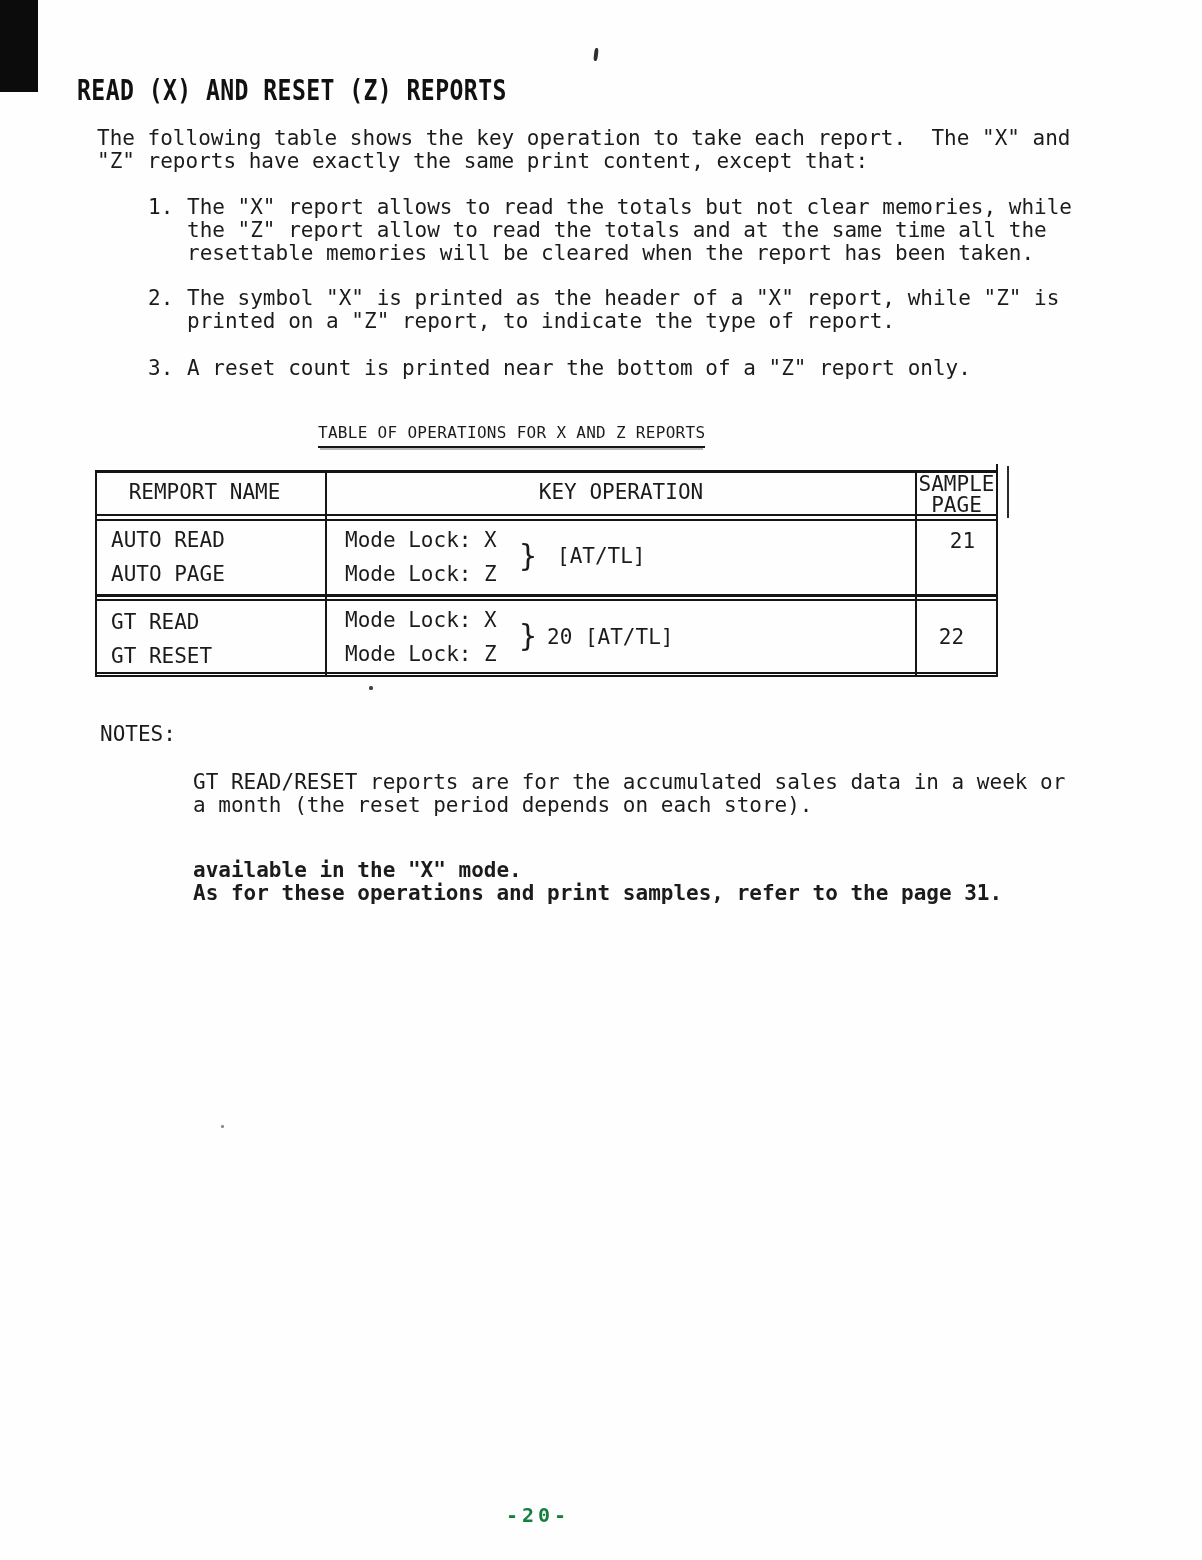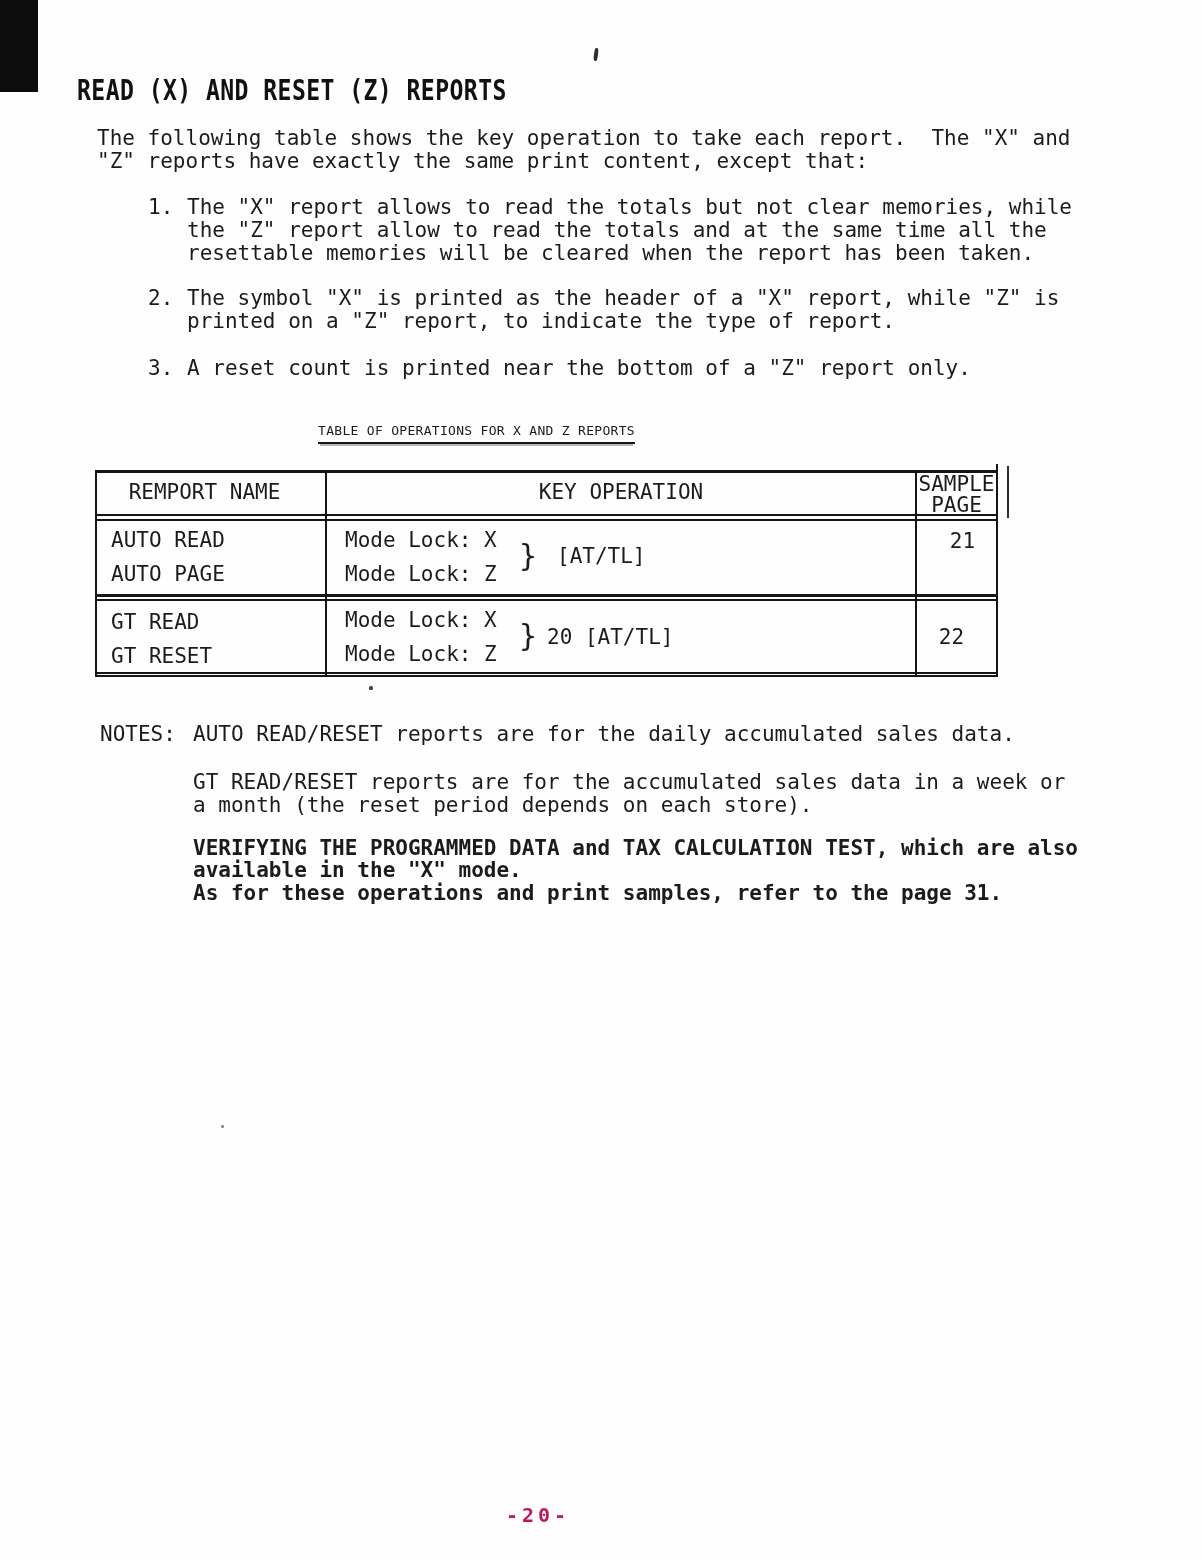--- a/index.html
+++ b/index.html
@@ -25,37 +25,37 @@
     font-size:27.5px;font-weight:bold;
     white-space:pre;
     transform:scaleX(0.84);
     transform-origin:0 0;
     letter-spacing:0.5px;
     color:#111;
   }
   .tbl-title{
     position:absolute;
     left:318px;top:423px;
-    font-size:13px;
+    font-size:16px;
     letter-spacing:0.3px;
     white-space:pre;
     padding-bottom:4px;
     border-bottom:2.5px solid #161616;
     box-shadow:0 4px 0 -2px #b9b9b9;
   }
   .table{position:absolute;left:95px;top:470px;width:903px;height:208px;}
   .hline,.vline{position:absolute;background:#151515;}
   .cell{position:absolute;font-size:21px;line-height:22px;white-space:pre;}
   .ctr{text-align:center;}
   .brace{position:absolute;font-size:30px;line-height:32px;font-weight:normal;}
   .corner-mark{position:absolute;left:0;top:0;width:38px;height:92px;background:#0c0c0c;}
   .speck{position:absolute;background:#444;border-radius:40%;}
   .footer{
     position:absolute;left:506px;top:1503px;
-    font-size:20px;font-weight:bold;letter-spacing:4px;white-space:pre;color:#be185d;
+    font-size:20px;font-weight:bold;letter-spacing:4px;white-space:pre;color:#15803d;
   }
 </style>
 </head>
 <body>
 
 <div class="page">
 
   <div class="corner-mark"></div>
   <div class="speck" style="left:594px;top:48px;width:4px;height:13px;background:#2f2f2f;transform:rotate(7deg);"></div>
   <div class="speck" style="left:369px;top:686px;width:4px;height:4px;"></div>
@@ -112,22 +112,20 @@
     <div class="cell" style="left:16px;top:141px;">GT READ</div>
     <div class="cell" style="left:16px;top:175px;">GT RESET</div>
     <div class="cell" style="left:250px;top:139px;">Mode Lock: X</div>
     <div class="cell" style="left:250px;top:173px;">Mode Lock: Z</div>
     <div class="brace" style="left:424px;top:150px;">}</div>
     <div class="cell" style="left:452px;top:156px;">20 [AT/TL]</div>
     <div class="cell ctr" style="left:822px;top:156px;width:69px;">22</div>
   </div>
 
   <div class="ln" style="left:100px;top:723px;">NOTES:</div>
-  <div class="ln" style="left:193px;top:723px;">AUTO READ/RESET reports are for the daily accumulated sales data.</div>
   <div class="ln" style="left:193px;top:771px;">GT READ/RESET reports are for the accumulated sales data in a week or</div>
   <div class="ln" style="left:193px;top:794px;">a month (the reset period depends on each store).</div>
-  <div class="ln b" style="left:193px;top:837px;">VERIFYING THE PROGRAMMED DATA and TAX CALCULATION TEST, which are also</div>
   <div class="ln b" style="left:193px;top:859px;">available in the "X" mode.</div>
   <div class="ln b" style="left:193px;top:882px;">As for these operations and print samples, refer to the page 31.</div>
 
   <div class="footer">-20-</div>
 
 </div>
 
 </body></html>

